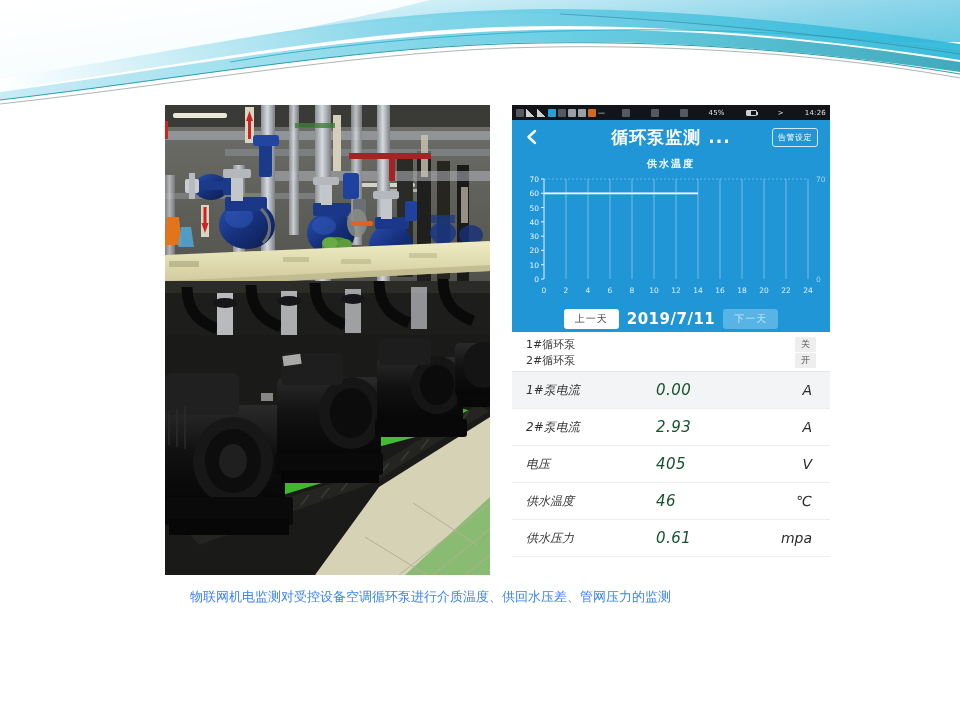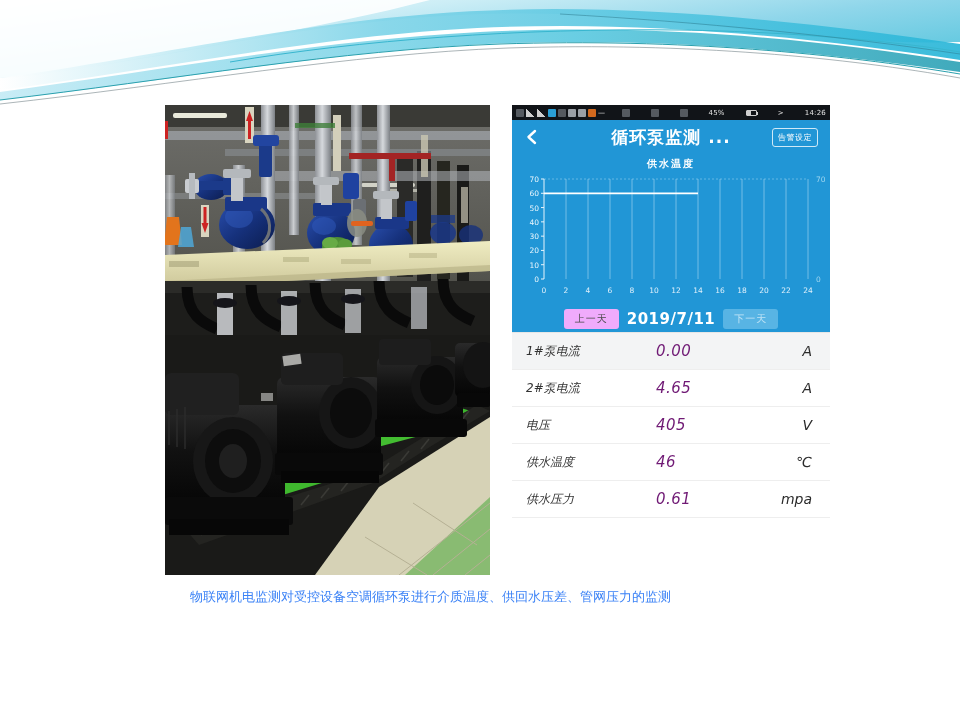--- a/index.html
+++ b/index.html
@@ -88,21 +88,21 @@
   .chart-svg-wrap { padding:0 4px; }
 
   .date-bar {
     background:#2196d6; height:26px; display:flex; align-items:center;
     justify-content:center; gap:8px;
   }
   .daybtn {
     font-size:10px; padding:3px 11px; border-radius:3px; cursor:pointer;
     letter-spacing:1px;
   }
-  .daybtn.prev { background:#f0abfc; color:#4a4a4a; }
+  .daybtn.prev { background:#ffffff; color:#4a4a4a; }
   .daybtn.next { background:#58b4e4; color:#bfe3f6; }
   .date-label { color:#ffffff; font-size:15px; font-weight:600; letter-spacing:.5px; }
 
   
   .pump-list { background:#ffffff; padding:4px 0 3px 0; }
   .pump-row {
     display:flex; align-items:center; height:16px; padding:0 14px;
   }
   .pump-name { font-size:11px; color:#333333; }
   .pump-state {
@@ -110,21 +110,21 @@
     background:#eeeeee; padding:1px 6px; border-radius:1px;
   }
   .divider { height:1px; background:#e6e6e6; }
 
   .data-row {
     display:flex; align-items:center; height:37px;
     border-bottom:1px solid #eeeeee; padding:0 14px;font-style:italic;
   }
   .data-row.alt { background:#f3f4f5; }
   .dr-label { font-size:12px; color:#333333; flex:0 0 130px; }
-  .dr-value { font-size:15px; color:#701a75; flex:0 0 90px; letter-spacing:.5px; }
+  .dr-value { font-size:15px; color:#14532d; flex:0 0 90px; letter-spacing:.5px; }
   .dr-unit  { font-size:14px; color:#2b2b2b; margin-left:auto; padding-right:4px; }
 
   .list-filler { background:#ffffff; height:22px; }
 
   
   .caption {
     position:absolute; left:0; top:588px; width:861px; text-align:center;
     font-size:13px; color:#3b82f6; letter-spacing:0px;
     font-family:"DejaVu Sans","Liberation Sans",sans-serif;
   }
@@ -477,31 +477,41 @@
         </svg>
     </div>
   </div>
 
   <div class="date-bar">
     <span class="daybtn prev">上一天</span>
     <span class="date-label">2019/7/11</span>
     <span class="daybtn next">下一天</span>
   </div>
 
+  <div class="pump-list" id="pump-list">
+      <div class="pump-row">
+        <span class="pump-name">1#循环泵</span>
+        <span class="pump-state">关</span>
+      </div>
+      <div class="pump-row">
+        <span class="pump-name">2#循环泵</span>
+        <span class="pump-state">开</span>
+      </div>
+    </div>
   <div class="divider"></div>
 
   <div id="readings-list">
       <div class="data-row alt">
         <span class="dr-label">1#泵电流</span>
         <span class="dr-value">0.00</span>
         <span class="dr-unit">A</span>
       </div>
       <div class="data-row">
         <span class="dr-label">2#泵电流</span>
-        <span class="dr-value">4.65</span>
+        <span class="dr-value">2.93</span>
         <span class="dr-unit">A</span>
       </div>
       <div class="data-row">
         <span class="dr-label">电压</span>
         <span class="dr-value">405</span>
         <span class="dr-unit">V</span>
       </div>
       <div class="data-row">
         <span class="dr-label">供水温度</span>
         <span class="dr-value">46</span>

